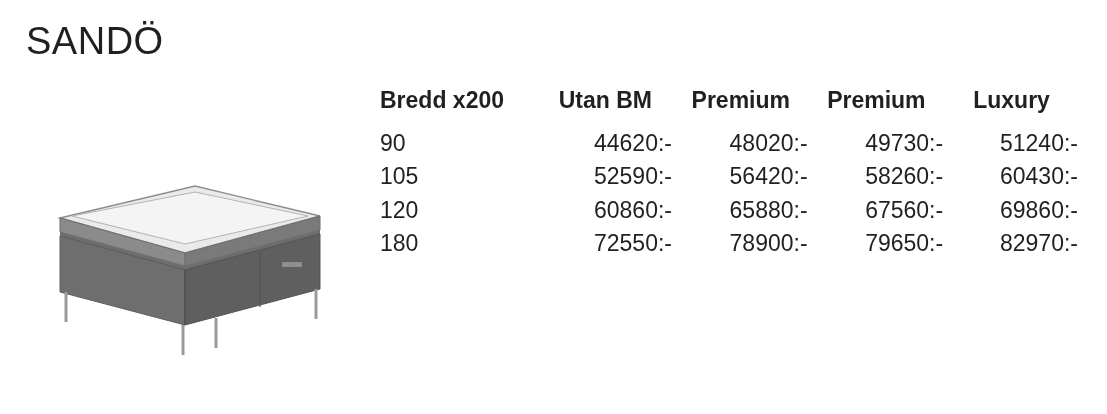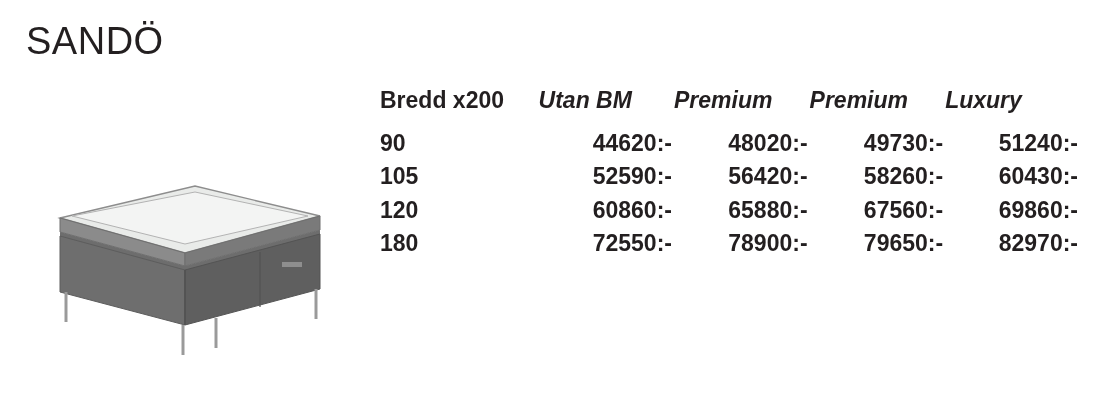--- a/index.html
+++ b/index.html
@@ -48,42 +48,41 @@
     position: absolute;
     left: 380px;
     top: 84px;
     width: 700px;
     border-collapse: collapse;
   }
   .price-table th,
   .price-table td {
     padding: 0;
     font-size: 23px;
-    font-weight: 700;
+    font-weight: 400;
     color: #231f20;
     line-height: 33.5px;
     vertical-align: baseline;
     white-space: nowrap;
   }
   .price-table th {
     font-weight: 700;
     padding-bottom: 9px;
   }
   .col-width {
     width: 160px;
     text-align: left;
   }
   .col-price {
     width: 135px;
     text-align: right;
   }
   .price-table thead th.col-price {
-    text-align: left;
+    text-align: center;
     padding-right: 2px;
-    font-style: italic;
   }
   .price-table tbody td.col-price {
     text-align: right;
     padding-right: 2px;
   }
 </style>
 </head>
 <body>
 
 <div class="page">

